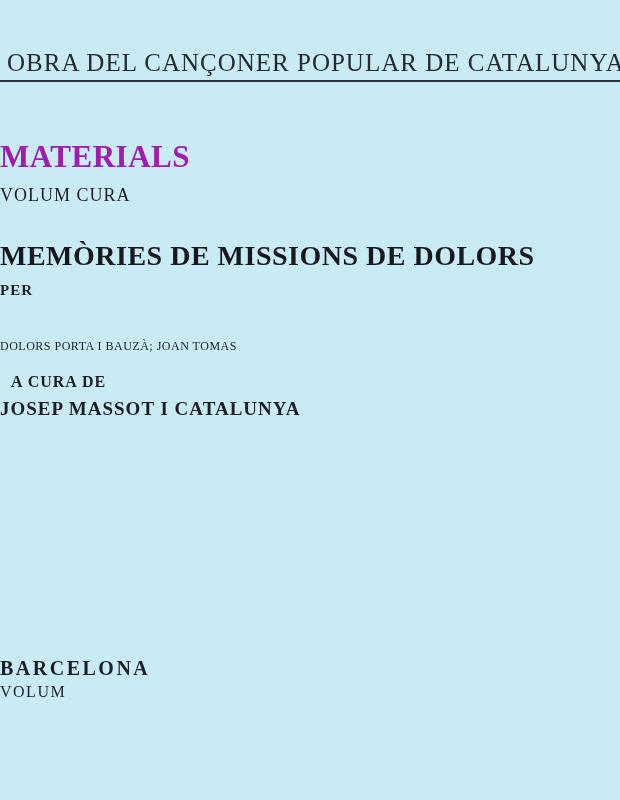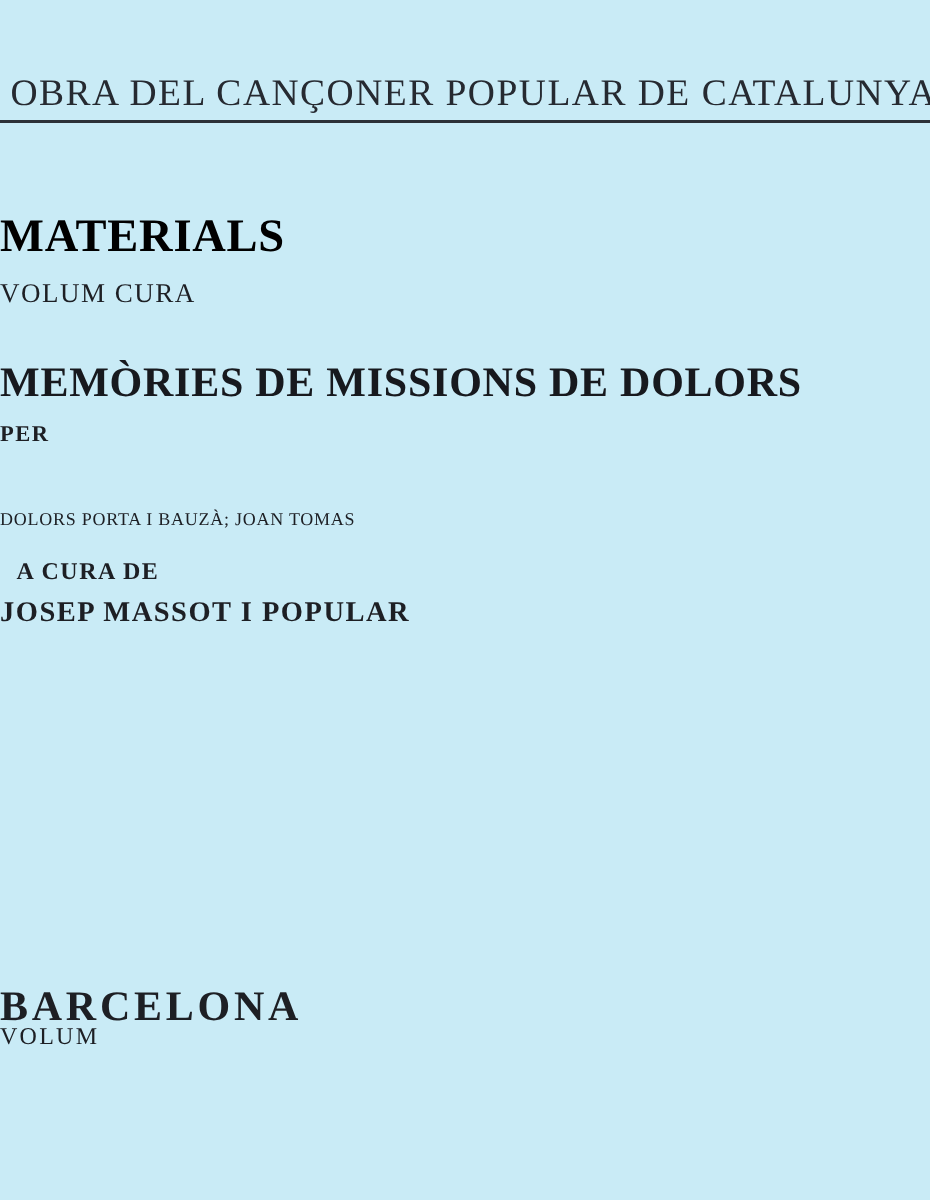--- a/index.html
+++ b/index.html
@@ -36,21 +36,21 @@
   .institution .underlined {
     display: inline-block;
     padding: 0 7px 5px 7px;
     border-bottom: 2px solid #2c3138;
   }
   .series-title {
     top: 141px;
     font-size: 31px;
     font-weight: 700;
     letter-spacing: 0.5px;
-    color: #000000;
+    color: #a21caf;
   }
   .volume {
     top: 186px;
     font-size: 18px;
     letter-spacing: 1px;
   }
   .main-title {
     top: 242px;
     font-size: 28px;
     font-weight: 700;
@@ -77,21 +77,21 @@
     padding-left: 11px;
   }
   .editor {
     top: 399px;
     font-size: 19px;
     font-weight: 700;
     letter-spacing: 1px;
   }
   .city {
     top: 658px;
-    font-size: 28px;
+    font-size: 20px;
     letter-spacing: 2.5px;
     font-weight: 600;
   }
   .year {
     top: 684px;
     font-size: 16px;
     letter-spacing: 1.5px;
   }
 </style>
 </head>
@@ -108,19 +108,19 @@
   <div class="line volume">VOLUM CURA</div>
 
   <div class="line main-title">MEMÒRIES DE MISSIONS DE DOLORS</div>
 
   <div class="line by-label">PER</div>
 
   <div class="line authors">DOLORS PORTA I BAUZÀ; JOAN TOMAS</div>
 
   <div class="line edited-by-label">A CURA DE</div>
 
-  <div class="line editor">JOSEP MASSOT I POPULAR</div>
+  <div class="line editor">JOSEP MASSOT I CATALUNYA</div>
 
   <div class="line city">BARCELONA</div>
 
   <div class="line year">VOLUM</div>
 
 </div>
 
 </body></html>

